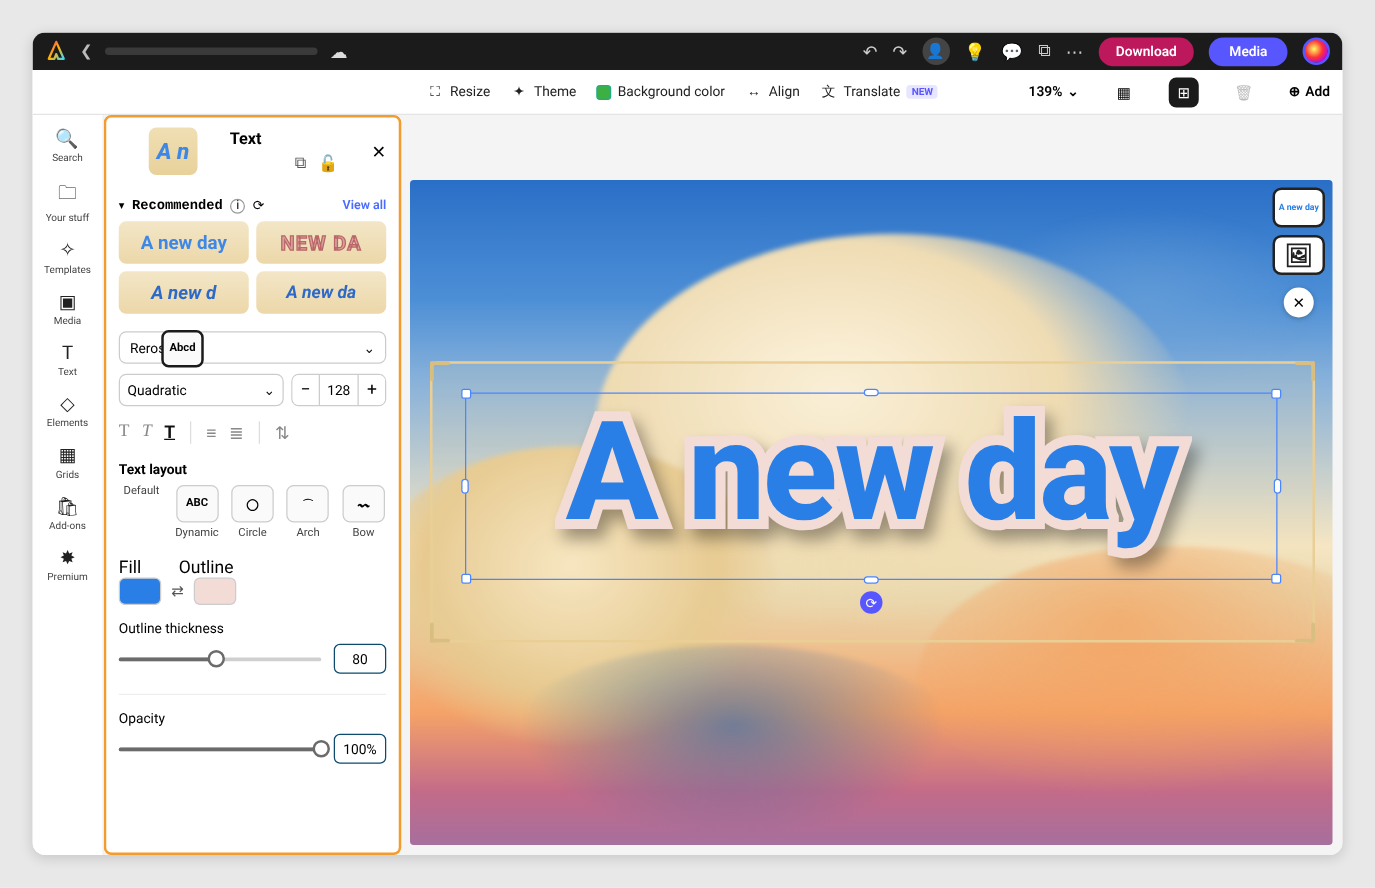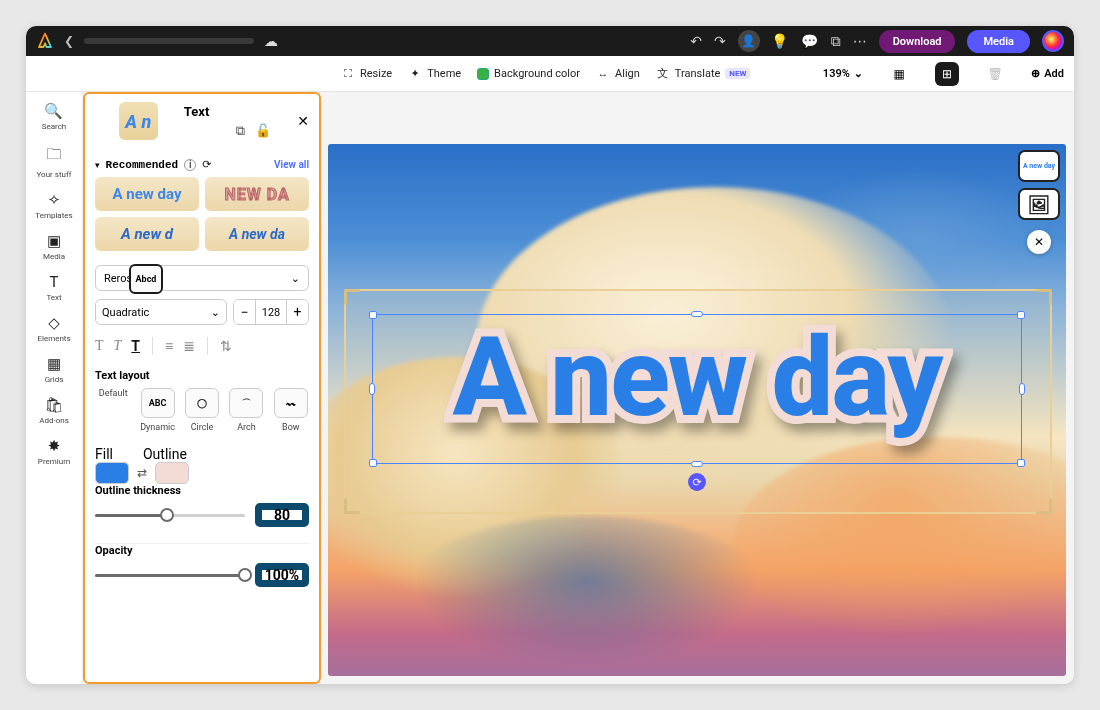--- a/index.html
+++ b/index.html
@@ -10,21 +10,21 @@
   .topbar { height: 30px; background: #1b1b1b; display: flex; align-items: center; padding: 0 10px; gap: 10px; }
   .logo { width: 18px; height: 18px; position: relative; }
   .logo svg { width: 18px; height: 18px; }
   .crumb-back { color: #bbb; font-size: 12px; }
   .crumb-bar { flex: 0 0 170px; height: 6px; background: #3a3a3a; border-radius: 3px; }
   .cloud { color: #ddd; font-size: 14px; }
   .top-spacer { flex: 1; }
   .top-icons { display: flex; align-items: center; gap: 12px; }
   .top-ico { color: #ccc; font-size: 14px; cursor: pointer; }
   .add-user { width: 22px; height: 22px; border-radius: 50%; background: #444; display: flex; align-items: center; justify-content: center; color: #fff; font-size: 12px; }
-  .btn-dl { background: #701a75; color: #fff; border-radius: 14px; padding: 5px 14px; font-size: 11px; font-weight: 600; }
+  .btn-dl { background: #be185d; color: #fff; border-radius: 14px; padding: 5px 14px; font-size: 11px; font-weight: 600; }
   .btn-share { background: #5856ff; color: #fff; border-radius: 14px; padding: 5px 16px; font-size: 11px; font-weight: 600; }
   .avatar { width: 22px; height: 22px; border-radius: 50%; background: radial-gradient(circle at 40% 40%, #ff6, #f33 45%, #a0f 80%); border: 2px solid #5856ff; }
 
   
   .toolbar { height: 36px; background: #fff; border-bottom: 1px solid #e4e4e4; display: flex; align-items: center; padding: 0 10px; gap: 16px; position: relative; }
   .tool { display: flex; align-items: center; gap: 5px; font-size: 11px; color: #222; cursor: pointer; }
   .tool .ico { width: 14px; height: 14px; display: inline-flex; align-items: center; justify-content: center; }
   .bg-swatch { width: 12px; height: 12px; border-radius: 3px; background: #3cb043; border: 1px solid #2a8; }
   .new-badge { font-size: 8px; background: #e8e6ff; color: #5856ff; border-radius: 3px; padding: 1px 4px; font-weight: 700; }
   .toolbar-right { margin-left: auto; display: flex; align-items: center; gap: 24px; }
@@ -124,27 +124,27 @@
 
   .fo-row{display:flex;gap:30px;margin-top:14px;}
   .fo-col{display:flex;flex-direction:column;gap:4px;}
   .fo-lbl{font-size:14px;}
   .fo-swatches{display:flex;align-items:center;gap:8px;}
   .sw{width:34px;height:22px;border-radius:5px;border:1px solid #ccc;cursor:pointer;}
   .sw.fill{background:#2a7fe6;}
   .sw.out{background:#f3dbd6;}
   .swap{font-size:12px;color:#555;cursor:pointer;}
 
-  .slider-row{margin-top:0;font-weight:bold;}
+  .slider-row{margin-top:12px;}
   .slider-lbl{font-size:11px;margin-bottom:6px;}
   .slider-ctl{display:flex;align-items:center;gap:10px;}
   .track{flex:1;height:3px;background:#cfcfcf;border-radius:2px;position:relative;}
   .track .fill{position:absolute;left:0;top:0;bottom:0;background:#6b6b6b;border-radius:2px;}
   .knob{position:absolute;top:-6px;width:14px;height:14px;border-radius:50%;background:#fff;border:2px solid #6b6b6b;transform:translateX(-50%);}
-  .valbox{width:54px;height:24px;border:7px solid #0c4a6e;border-radius:5px;font-size:14px;display:flex;align-items:center;justify-content:center;}
+  .valbox{width:42px;height:24px;border:1px solid #0c4a6e;border-radius:5px;font-size:11px;display:flex;align-items:center;justify-content:center;}
   .hr{height:1px;background:#eee;margin:16px 0 0;}
 
   .footer{font-size:9px;color:#666;margin-top:auto;padding:6px 0 2px;}
   .footer b{color:#333;font-weight:600;}
 </style>
 </head>
 <body>
 
 <div class="app">
 

